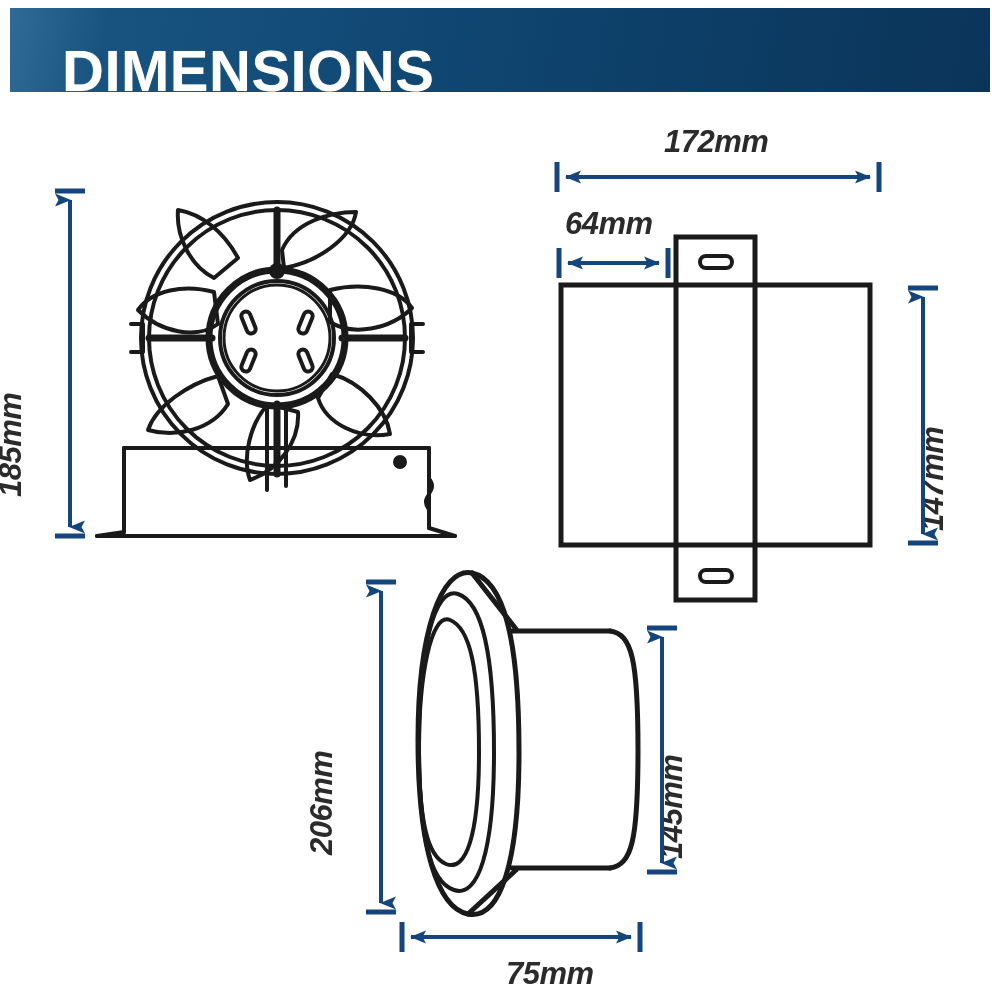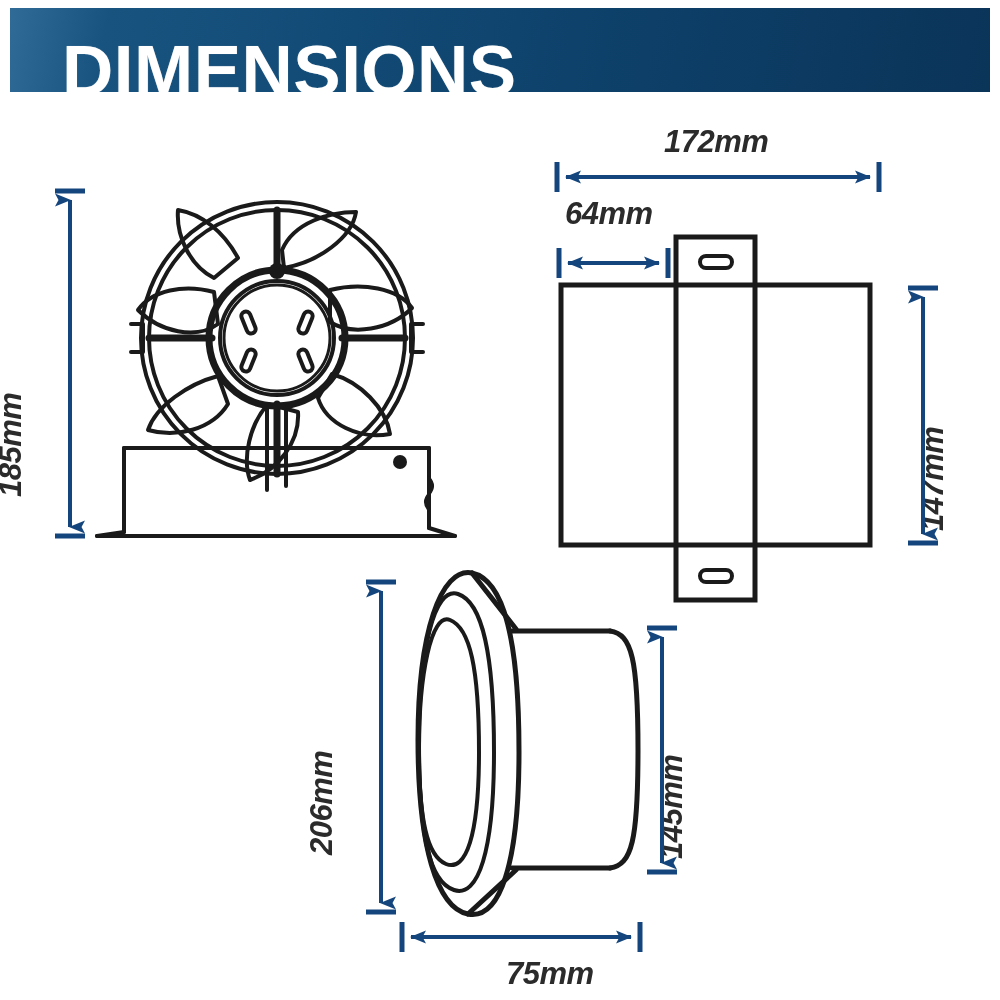--- a/index.html
+++ b/index.html
@@ -24,21 +24,21 @@
     width: 980px;
     height: 84px;
     background: linear-gradient(100deg, #2f6b96 0%, #18537f 10%, #114a75 35%, #0d3f68 65%, #0b3459 100%);
     display: flex;
     align-items: center;
   }
   #header-title {
     color: #ffffff;
     font-family: "Liberation Sans", sans-serif;
     font-weight: bold;
-    font-size: 71px;
+    font-size: 58px;
     letter-spacing: 0.5px;
     padding-left: 52px;
     line-height: 1;
     white-space: nowrap;
     text-shadow: 0 0 1px rgba(255,255,255,0.4);
     margin-top: 41px;
   }
 
   
   #drawing {
@@ -62,21 +62,21 @@
     line-height: 1;
     letter-spacing: -0.5px;
   }
   .dim-label.vert {
     transform-origin: left bottom;
     transform: rotate(-90deg);
   }
 
   #label-185 { left: 26px;  top: 466px; }
   #label-172 { left: 664px; top: 126px; }
-  #label-64  { left: 565px; top: 198px; text-align: center; }
+  #label-64  { left: 565px; top: 208px; text-align: center; }
   #label-147 { left: 948px; top: 500px; }
   #label-206 { left: 337px; top: 824px; }
   #label-145 { left: 687px; top: 828px; }
   #label-75  { left: 506px; top: 958px; }
 </style>
 </head>
 <body>
 
 <div id="page">
 

